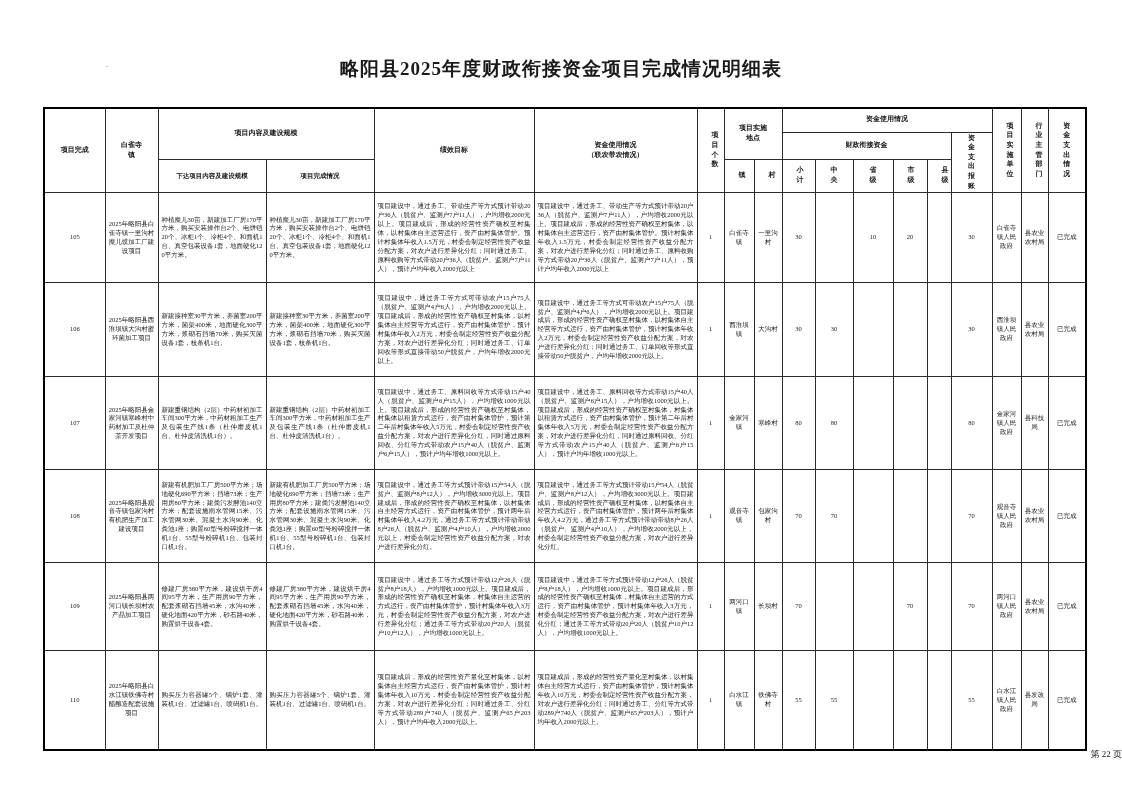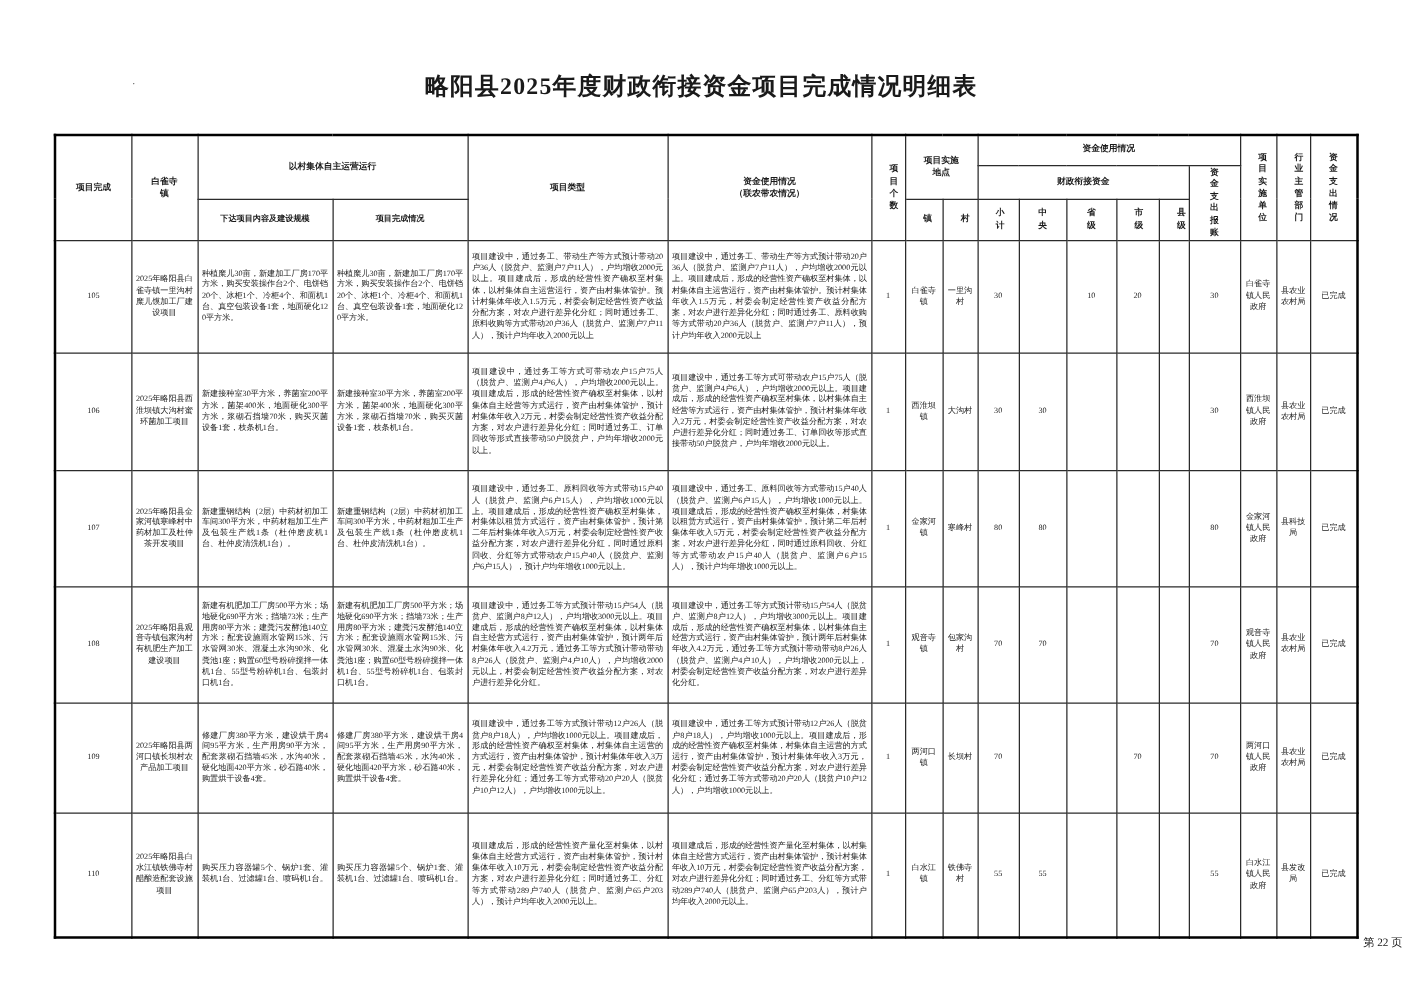--- a/index.html
+++ b/index.html
@@ -80,22 +80,22 @@
         <col style="width:24px">
         <col style="width:41px">
       <col style="width:29px">
         <col style="width:27px">
         <col style="width:38px">
     </colgroup>
     <thead>
       <tr class="hr-a">
         <th rowspan="3">项目完成</th>
         <th rowspan="3">白雀寺镇</th>
-        <th colspan="2" rowspan="2">以村集体自主运营运行</th>
-        <th rowspan="3">项目类型</th>
+        <th colspan="2" rowspan="2">项目内容及建设规模</th>
+        <th rowspan="3">绩效目标</th>
         <th rowspan="3" class="pre">资金使用情况
 （联农带农情况）</th>
         <th rowspan="3" class="pre">项目
 个数</th>
         <th colspan="2" rowspan="2">项目实施地点</th>
         <th colspan="6">资金使用情况</th>
         <th rowspan="3" class="pre">项目
 实施
 单位</th>
         <th rowspan="3" class="pre">行业主

